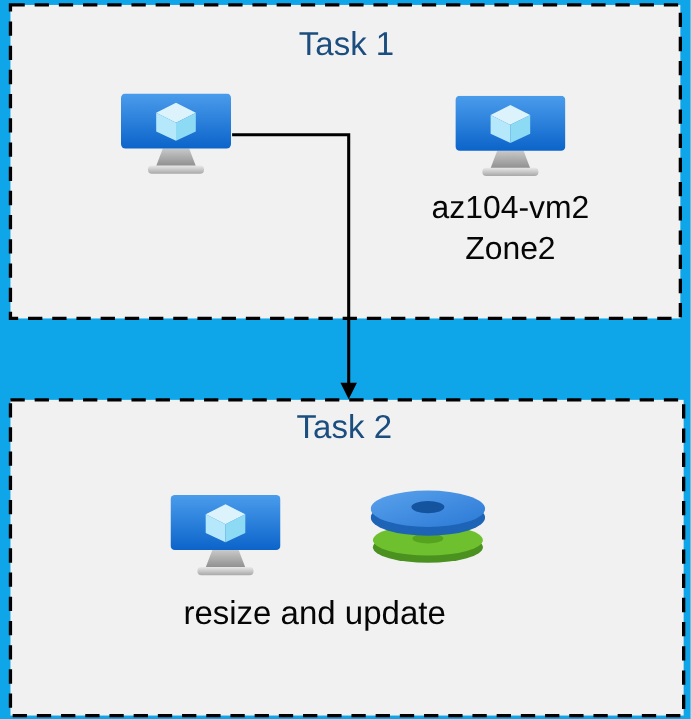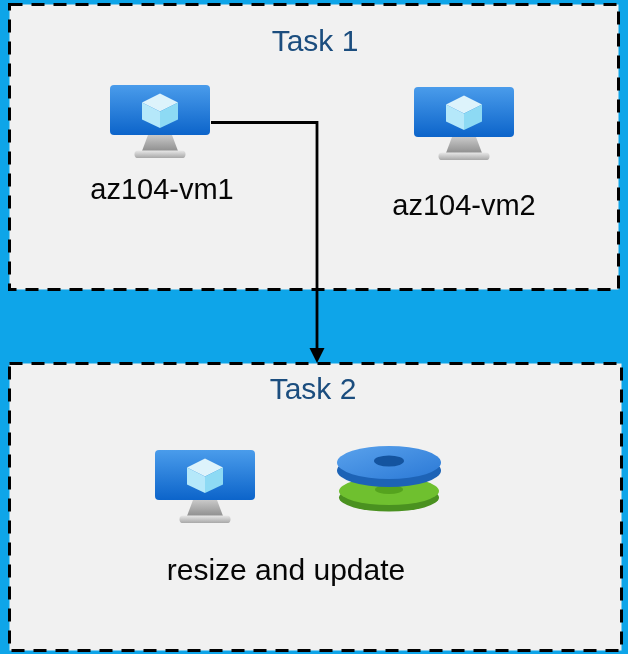--- a/index.html
+++ b/index.html
@@ -74,35 +74,35 @@
     <path d="M 211 122.5 L 317 122.5 L 317 349" fill="none" stroke="#000000" stroke-width="2.8"></path>
     <polygon points="309.5,348 324.5,348 317,363" fill="#000000"></polygon>
   </svg>
 
   <div class="box-title" style="left:315px;top:24px">Task 1</div>
 
   <svg class="icon-svg" style="left:110px;top:85px" width="100" height="74">
     <use href="#vm-icon"></use>
   </svg>
   <div class="vm-label" style="left:162px;top:171px">
-    <div>az104-vm1</div>
   </div>
 
   <svg class="icon-svg" style="left:414px;top:87px" width="100" height="74">
     <use href="#vm-icon"></use>
   </svg>
-  <div class="vm-label" style="left:464px;top:187px">
+  <div class="vm-label" style="left:464px;top:171px">
     <div>az104-vm2</div>
+    <div>Zone2</div>
   </div>
 
   <div class="box-title" style="left:313px;top:372px">Task 2</div>
 
   <svg class="icon-svg" style="left:155px;top:450px" width="100" height="74">
     <use href="#vm-icon"></use>
   </svg>
 
   <svg class="icon-svg" style="left:337px;top:445px" width="104" height="68">
     <use href="#disks-icon"></use>
   </svg>
 
-  <div class="caption" style="left:286px;top:552px">resize and update</div>
+  <div class="caption" style="left:286px;top:540px">resize and update</div>
 
 </div>
 
 </body></html>

